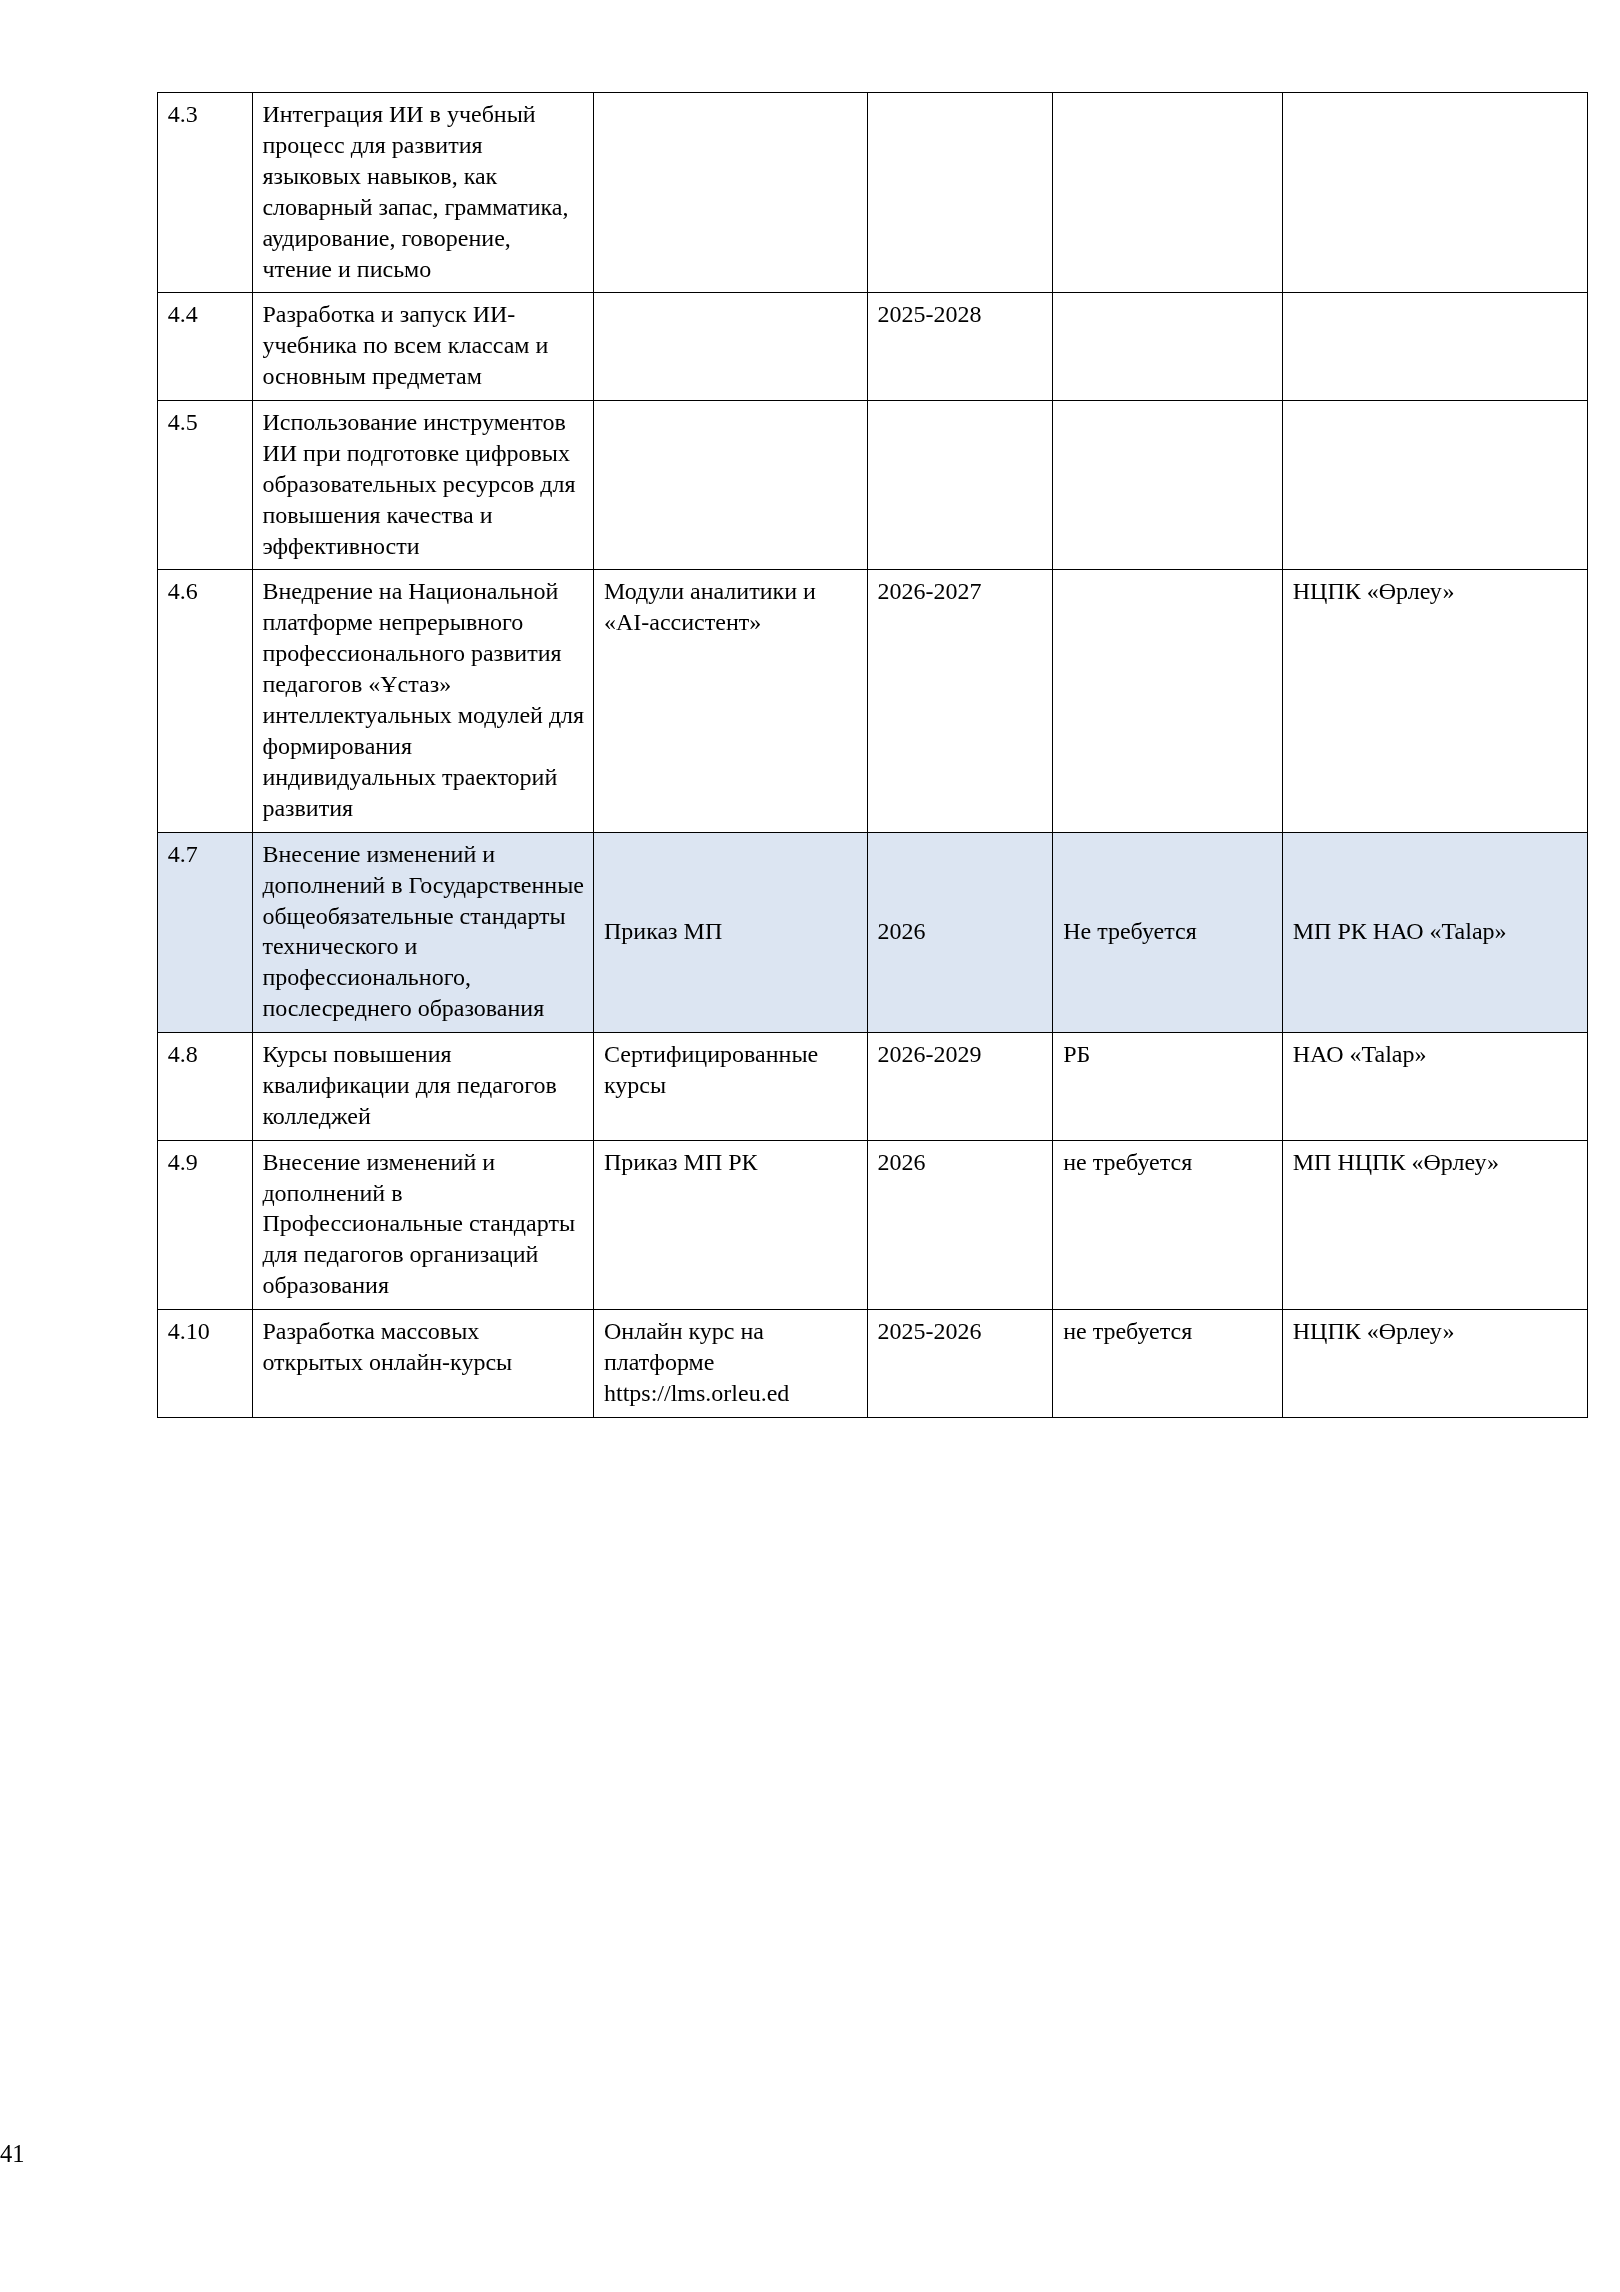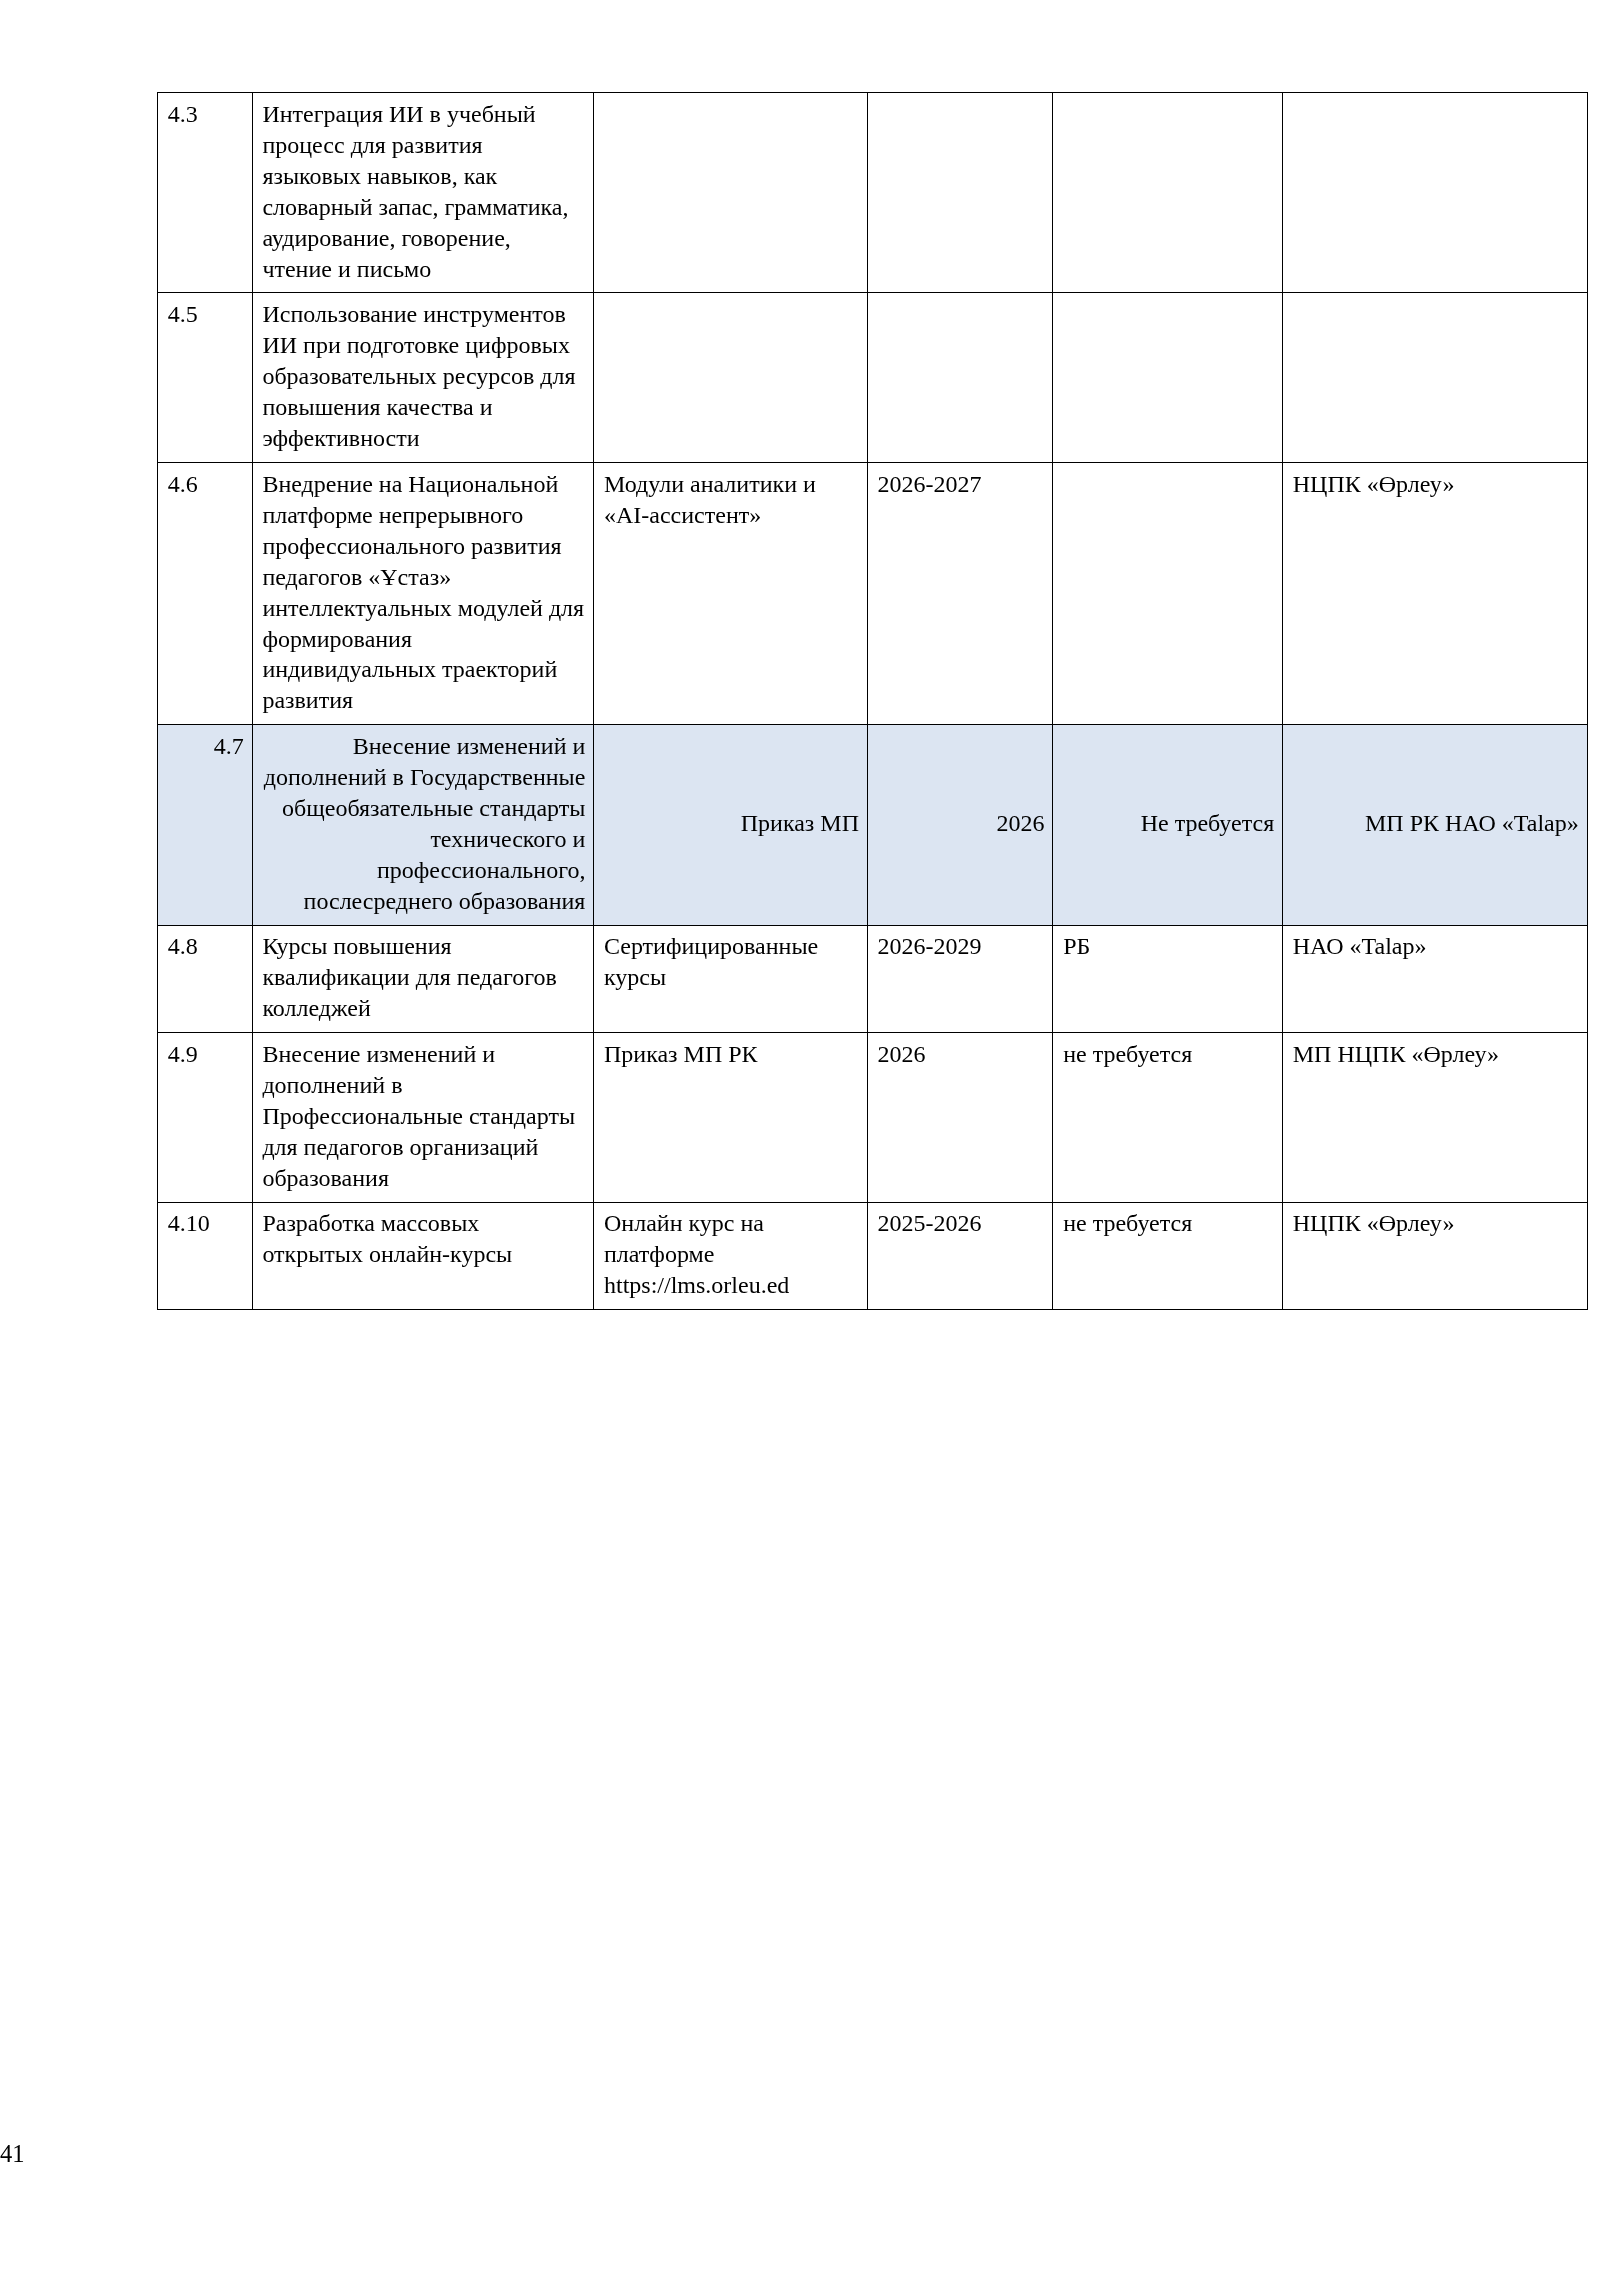--- a/index.html
+++ b/index.html
@@ -40,21 +40,20 @@
   }
   td.col-num { width: 76px; }
   td.col-task { width: 323px; }
   td.col-form { width: 255px; }
   td.col-term { width: 167px; }
   td.col-fin { width: 211px; }
   td.col-resp { width: 286px; }
 
   tr.highlight td {
     background: #dce5f2;
-    text-align: right;
   }
   tr.highlight td.vmid {
     vertical-align: middle;
   }
   .page-number {
     position: absolute;
     left: 0;
     right: 0;
     bottom: 125px;
     text-align: left;
@@ -71,20 +70,28 @@
 
       <tr>
         <td class="col-num">4.3</td>
         <td class="col-task">Интеграция ИИ в учебный процесс для развития языковых навыков, как словарный запас, грамматика, аудирование, говорение, чтение и письмо</td>
         <td class="col-form"></td>
         <td class="col-term"></td>
         <td class="col-fin"></td>
         <td class="col-resp"></td>
       </tr>
 
+      <tr>
+        <td class="col-num">4.4</td>
+        <td class="col-task">Разработка и запуск ИИ-учебника по всем классам и основным предметам</td>
+        <td class="col-form"></td>
+        <td class="col-term">2025-2028</td>
+        <td class="col-fin"></td>
+        <td class="col-resp"></td>
+      </tr>
 
       <tr>
         <td class="col-num">4.5</td>
         <td class="col-task">Использование инструментов ИИ при подготовке цифровых образовательных ресурсов для повышения качества и эффективности</td>
         <td class="col-form"></td>
         <td class="col-term"></td>
         <td class="col-fin"></td>
         <td class="col-resp"></td>
       </tr>
 

